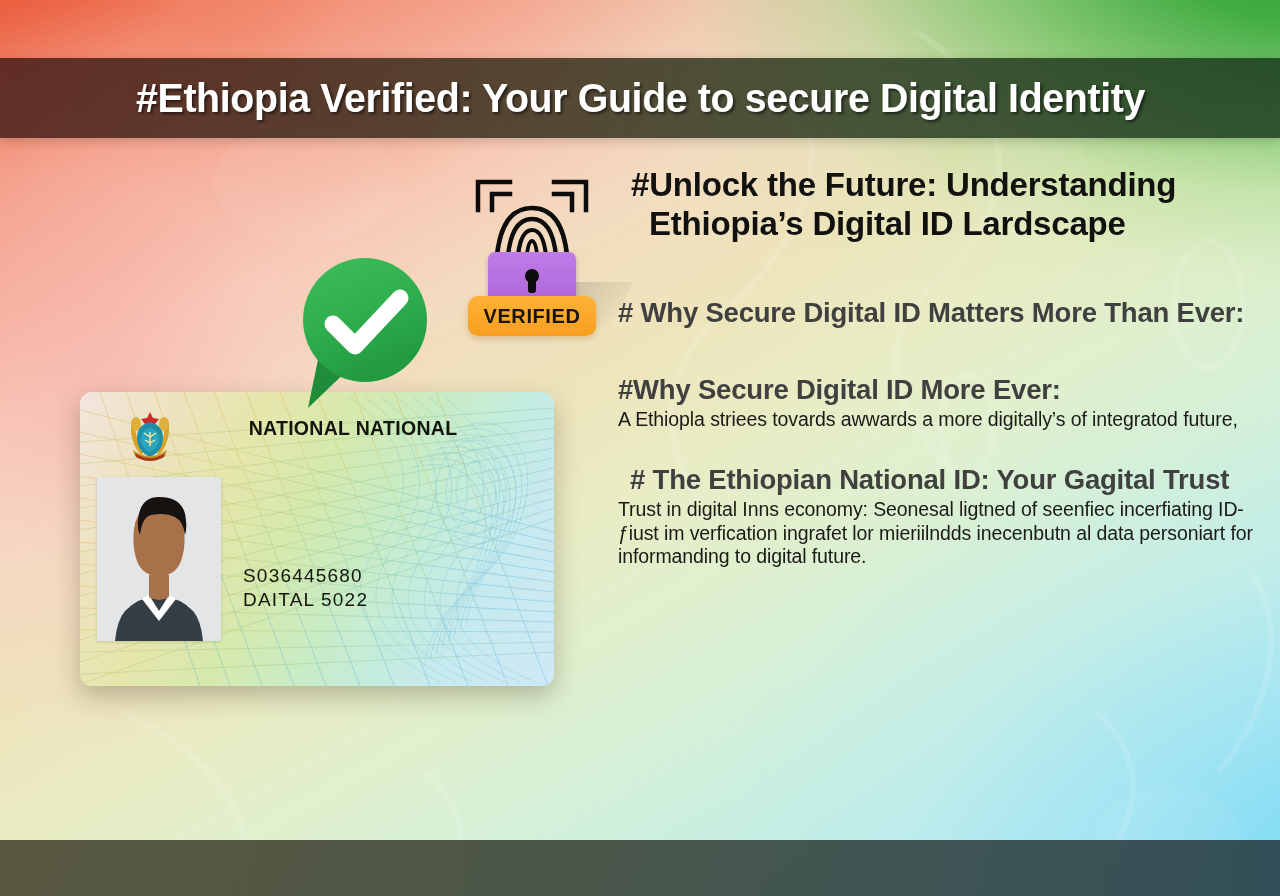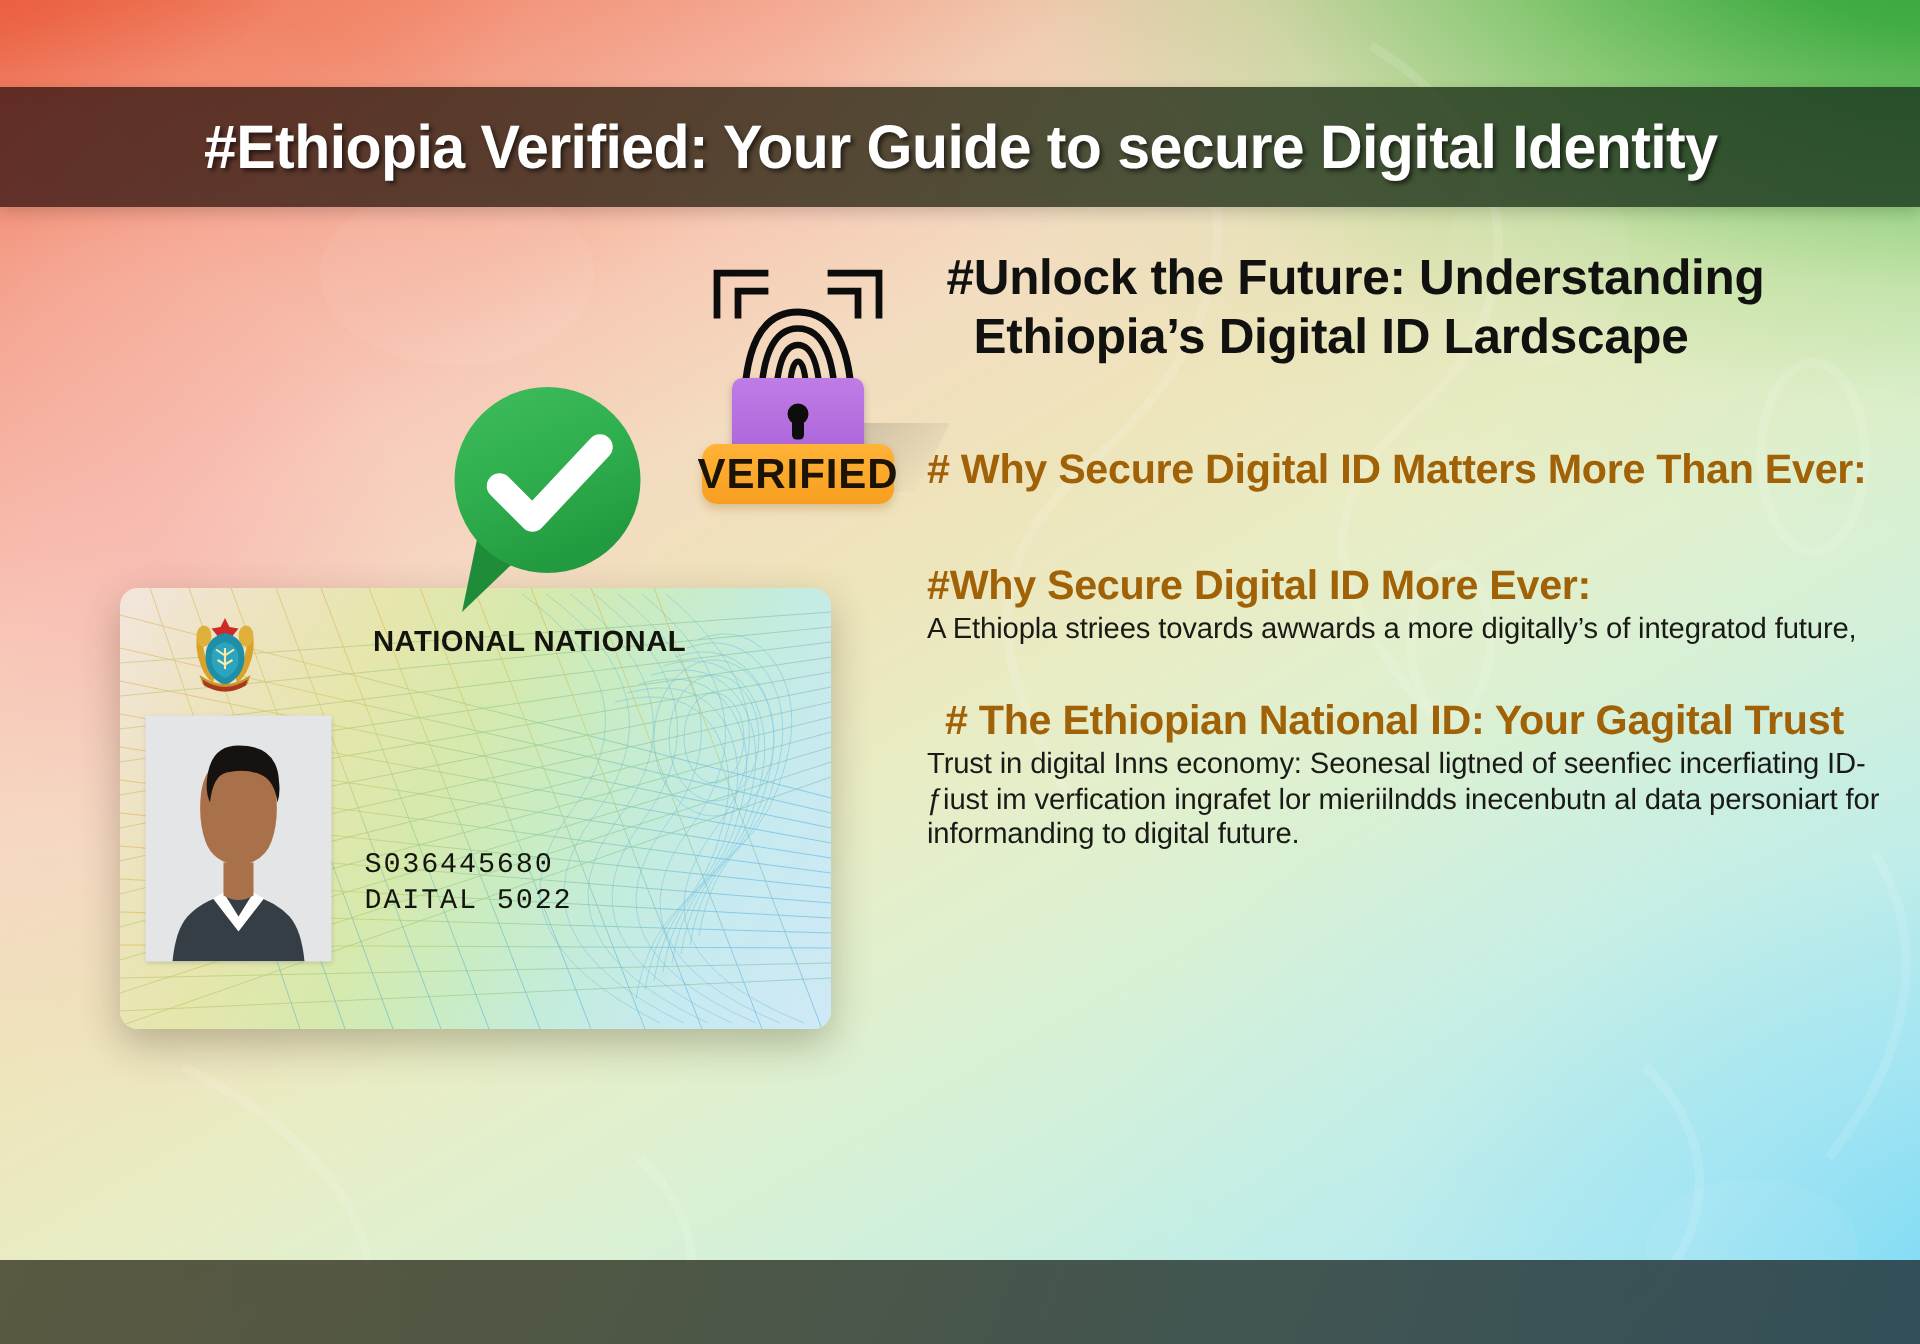--- a/index.html
+++ b/index.html
@@ -168,21 +168,21 @@
     position: absolute;
     left: 17px; top: 85px;
     width: 124px; height: 164px;
     background: #e2e4e6;
     overflow: hidden;
     box-shadow: 0 1px 3px rgba(0,0,0,0.15);
   }
   .card-fields {
     position: absolute;
     left: 163px; top: 172px;
-    font-family: Liberation Mono, monospace;
+    font-family: Liberation Sans, sans-serif;
     color: #15150f;
     font-size: 19px;
     line-height: 1.28;
     letter-spacing: 1.2px;
   }
 
   
   .check-bubble {
     position: absolute;
     left: 290px; top: 252px;
@@ -234,21 +234,21 @@
     width: 128px; height: 40px;
     background: linear-gradient(180deg, #ffb337 0%, #f79e1f 100%);
     border-radius: 10px;
     display: flex;
     align-items: center;
     justify-content: center;
     box-shadow: 0 3px 6px rgba(150,90,10,0.25);
   }
   .verified-label {
     color: #1a1306;
-    font-size: 28px;
+    font-size: 20px;
     font-weight: bold;
     letter-spacing: 0.6px;
   }
 
   
   .content-col {
     position: absolute;
     left: 618px; top: 166px;
     width: 650px;
   }
@@ -258,21 +258,21 @@
     font-weight: bold;
     color: #111110;
     line-height: 1.18;
     letter-spacing: -0.2px;
     margin-left: 13px;
   }
   .h-major .line2 { display: block; padding-left: 18px; }
   .h-sub {
     font-size: 27.5px;
     font-weight: bold;
-    color: #a16207;
+    color: #404040;
     letter-spacing: -0.2px;
     line-height: 1.2;
   }
   .h-sub.indent { padding-left: 12px; }
   .body-txt {
     font-size: 19.5px;
     color: #1a1a16;
     line-height: 1.20;
     letter-spacing: -0.1px;
     margin-top: 2px;

